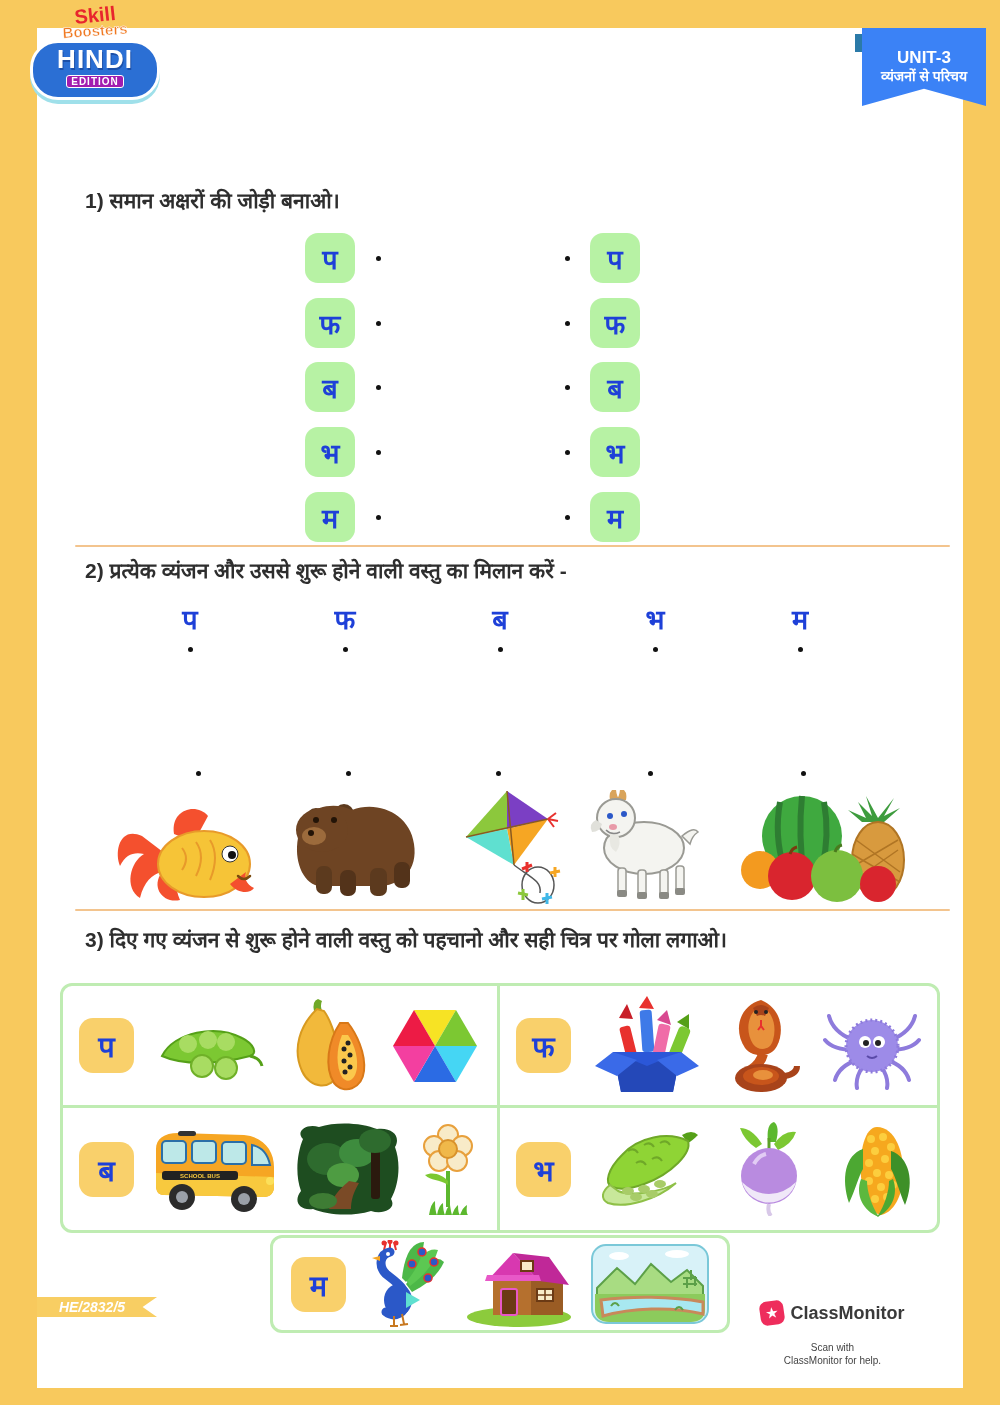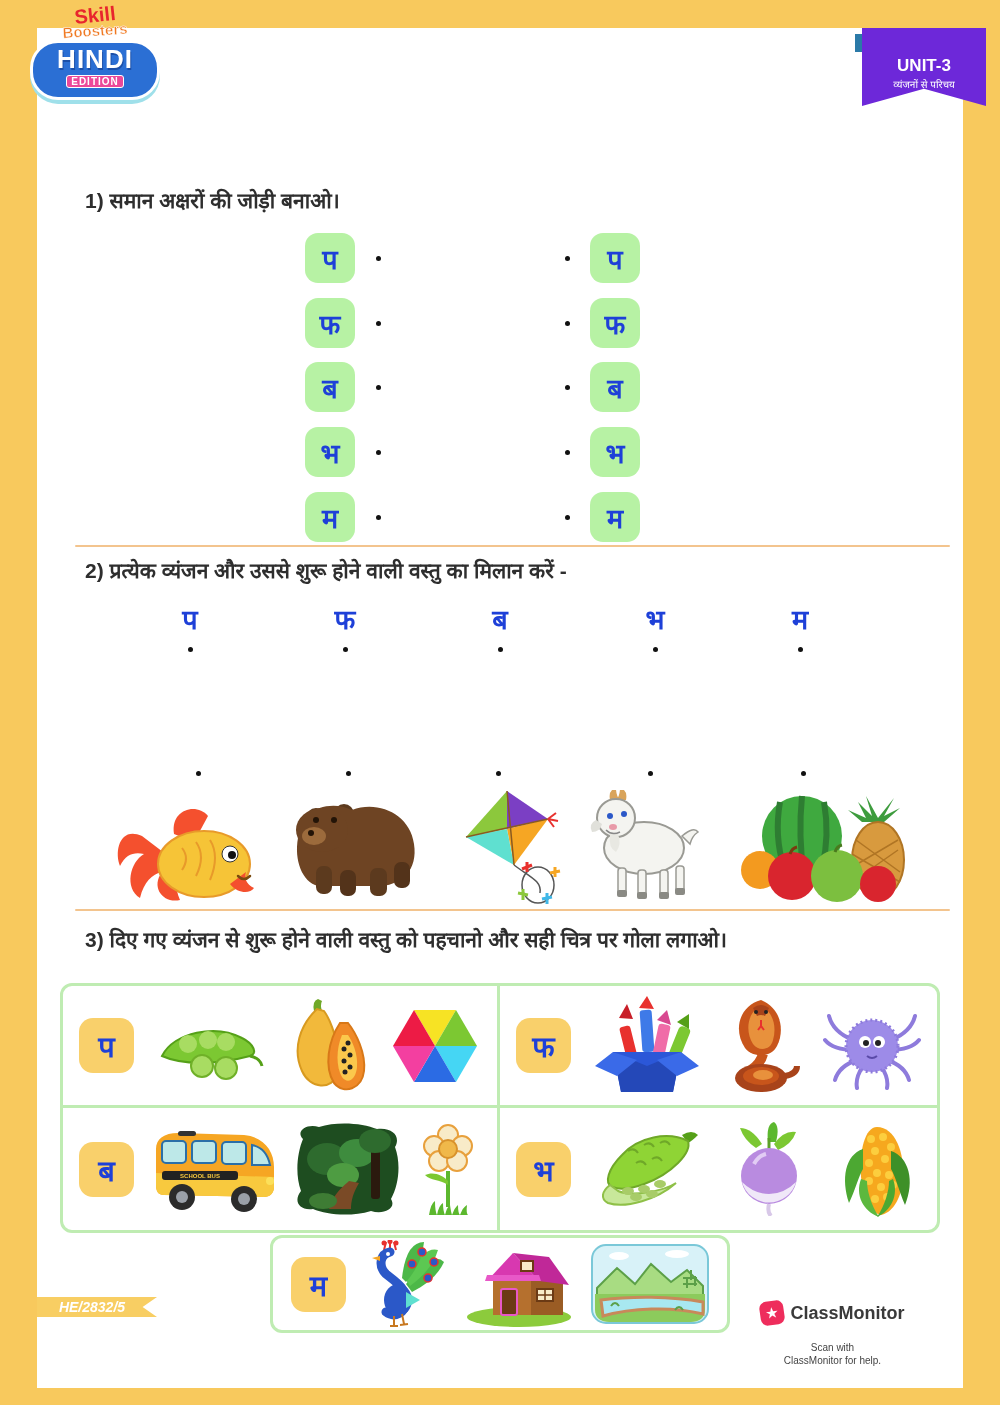--- a/index.html
+++ b/index.html
@@ -7,29 +7,29 @@
   .page{position:relative;width:1000px;height:1405px;background:#F8C95D;overflow:hidden;}
   .panel{position:absolute;left:37px;top:28px;width:926px;height:1360px;background:#ffffff;}
   .abs{position:absolute;}
 
   
   .logo{left:30px;top:6px;width:130px;height:110px;text-align:center;}
   .logo .l1{color:#E8252D;font-weight:bold;font-size:20px;transform:rotate(-6deg);line-height:18px;}
   .logo .l2{color:#F07820;font-weight:bold;font-size:15px;-webkit-text-stroke:0.5px #fff;transform:rotate(-4deg);line-height:14px;}
   .logo .blob{margin-top:2px;background:#2B6FD4;border:3px solid #fff;border-radius:28px;padding:4px 6px 8px 6px;box-shadow:0 4px 0 #9FE0EA;}
   .logo .l3{color:#fff;font-weight:bold;font-size:26px;letter-spacing:1px;line-height:24px;text-shadow:1px 2px 0 #1B4FA8;}
-  .logo .l4{display:inline-block;background:#ec4899;color:#fff;font-weight:bold;font-size:10px;border:1.5px solid #fff;border-radius:3px;padding:0 4px;margin-top:-6px;letter-spacing:1px;}
+  .logo .l4{display:inline-block;background:#a21caf;color:#fff;font-weight:bold;font-size:10px;border:1.5px solid #fff;border-radius:3px;padding:0 4px;margin-top:-6px;letter-spacing:1px;}
   .title{left:300px;top:44px;width:410px;text-align:center;color:#1565D8;font-weight:bold;text-shadow:2.5px 2.5px 0 #BFDBF4;}
   .title .t1{font-size:34px;line-height:40px;}
   .title .t2{font-size:31px;line-height:40px;}
   .ribbon-fold{left:855px;top:34px;width:10px;height:18px;background:#2B7AA8;}
-  .ribbon{left:862px;top:28px;width:124px;height:78px;background:#6d28d9;color:#fff;text-align:center;
-          clip-path:polygon(0 0,100% 0,100% 100%,50% 78%,0 100%);padding-top:28px;box-sizing:border-box;}
+  .ribbon{left:862px;top:28px;width:124px;height:78px;background:#3b82f6;color:#fff;text-align:center;
+          clip-path:polygon(0 0,100% 0,100% 100%,50% 78%,0 100%);padding-top:20px;box-sizing:border-box;}
   .ribbon .u1{font-weight:bold;font-size:17px;line-height:20px;}
-  .ribbon .u2{font-size:10px;line-height:17px;}
+  .ribbon .u2{font-size:14px;line-height:17px;font-weight:bold;}
 
   
   .qhead{color:#2E2E2E;font-size:21px;font-weight:700;}
 
   
   .tile-g{width:50px;height:50px;background:#B7F2A4;border-radius:13px;display:flex;align-items:center;justify-content:center;
           color:#1E40D8;font-weight:bold;font-size:27px;}
   .dot{width:5px;height:5px;background:#111;border-radius:50%;}
   .divider{height:2px;background:#F3C48E;border-radius:2px;}
 

